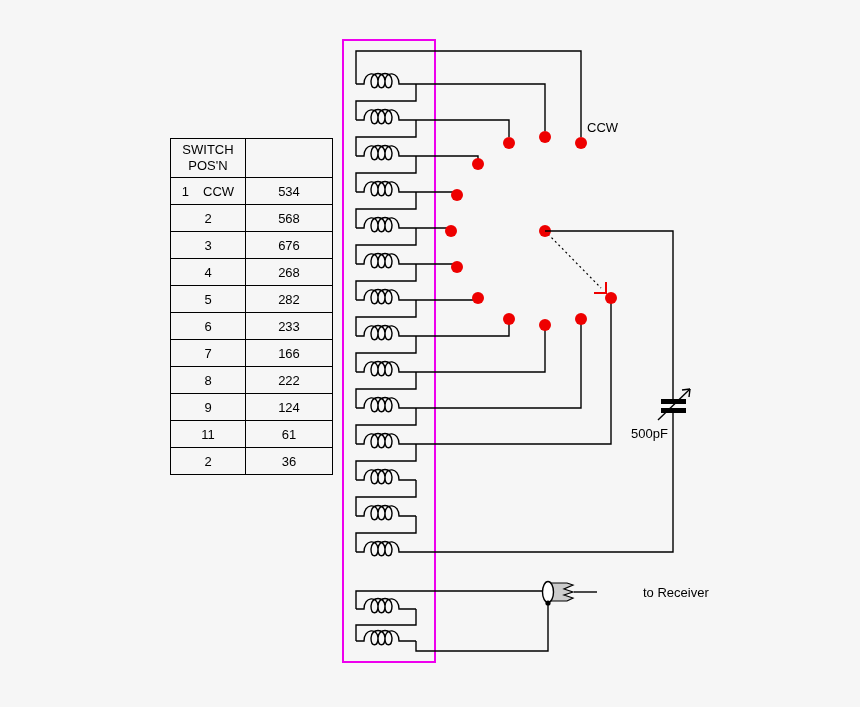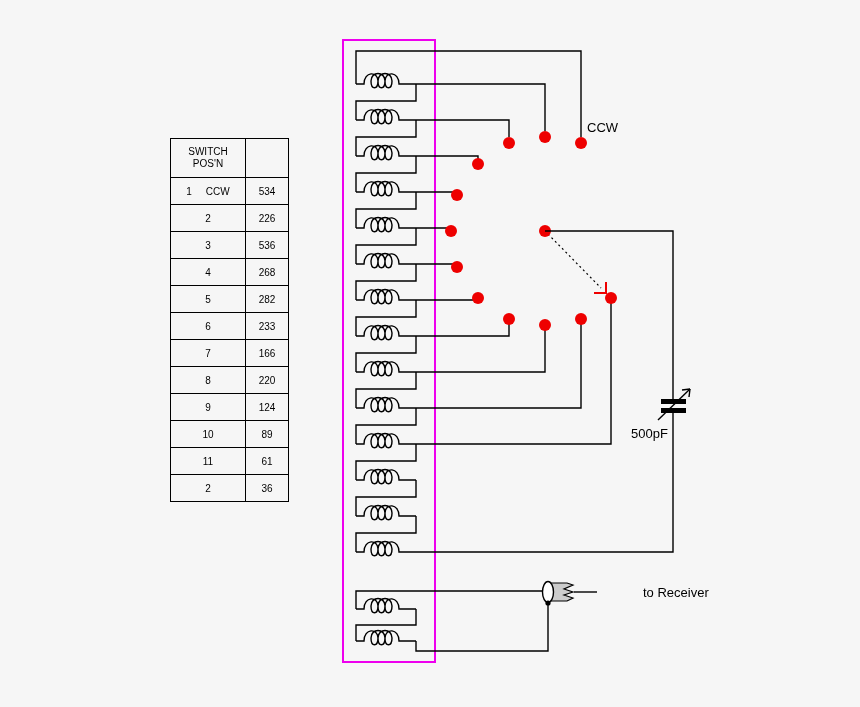--- a/index.html
+++ b/index.html
@@ -9,24 +9,24 @@
     font-family:"Liberation Sans", sans-serif;
     color:#000;
     position:relative;
     overflow:hidden;
   }
   .stage{position:absolute;inset:0;}
   svg{position:absolute;left:0;top:0;}
 
   
   .tbl{
-    position:absolute;left:170px;top:138px;width:119px;
+    position:absolute;left:170px;top:138px;width:163px;
     border:1px solid #000;background:transparent;
     box-sizing:border-box;
-    font-size:10px;
+    font-size:13px;
   }
   .tbl .row{display:flex;box-sizing:border-box;}
   .tbl .row + .row{border-top:1px solid #000;}
   .tbl .c1{width:75px;border-right:1px solid #000;box-sizing:border-box;
            display:flex;align-items:center;justify-content:center;gap:14px;}
   .tbl .c2{flex:1;display:flex;align-items:center;justify-content:center;}
   .tbl .head{height:38px;}
   .tbl .head .c1, .tbl .head .c2{white-space:pre-line;text-align:center;line-height:1.2;}
   .tbl .r{height:27px;}
   .note:empty{display:none;}
@@ -140,27 +140,27 @@
       <div class="c1">
           <span>1</span>
           <span class="note">CCW</span>
         </div>
       <div class="c2">534</div>
     </div>
     <div class="row r">
       <div class="c1">
           <span>2</span>
         </div>
-      <div class="c2">226</div>
+      <div class="c2">568</div>
     </div>
     <div class="row r">
       <div class="c1">
           <span>3</span>
         </div>
-      <div class="c2">536</div>
+      <div class="c2">676</div>
     </div>
     <div class="row r">
       <div class="c1">
           <span>4</span>
         </div>
       <div class="c2">268</div>
     </div>
     <div class="row r">
       <div class="c1">
           <span>5</span>
@@ -176,33 +176,27 @@
     <div class="row r">
       <div class="c1">
           <span>7</span>
         </div>
       <div class="c2">166</div>
     </div>
     <div class="row r">
       <div class="c1">
           <span>8</span>
         </div>
-      <div class="c2">220</div>
+      <div class="c2">222</div>
     </div>
     <div class="row r">
       <div class="c1">
           <span>9</span>
         </div>
       <div class="c2">124</div>
-    </div>
-    <div class="row r">
-      <div class="c1">
-          <span>10</span>
-        </div>
-      <div class="c2">89</div>
     </div>
     <div class="row r">
       <div class="c1">
           <span>11</span>
         </div>
       <div class="c2">61</div>
     </div>
     <div class="row r">
       <div class="c1">
           <span>2</span>

